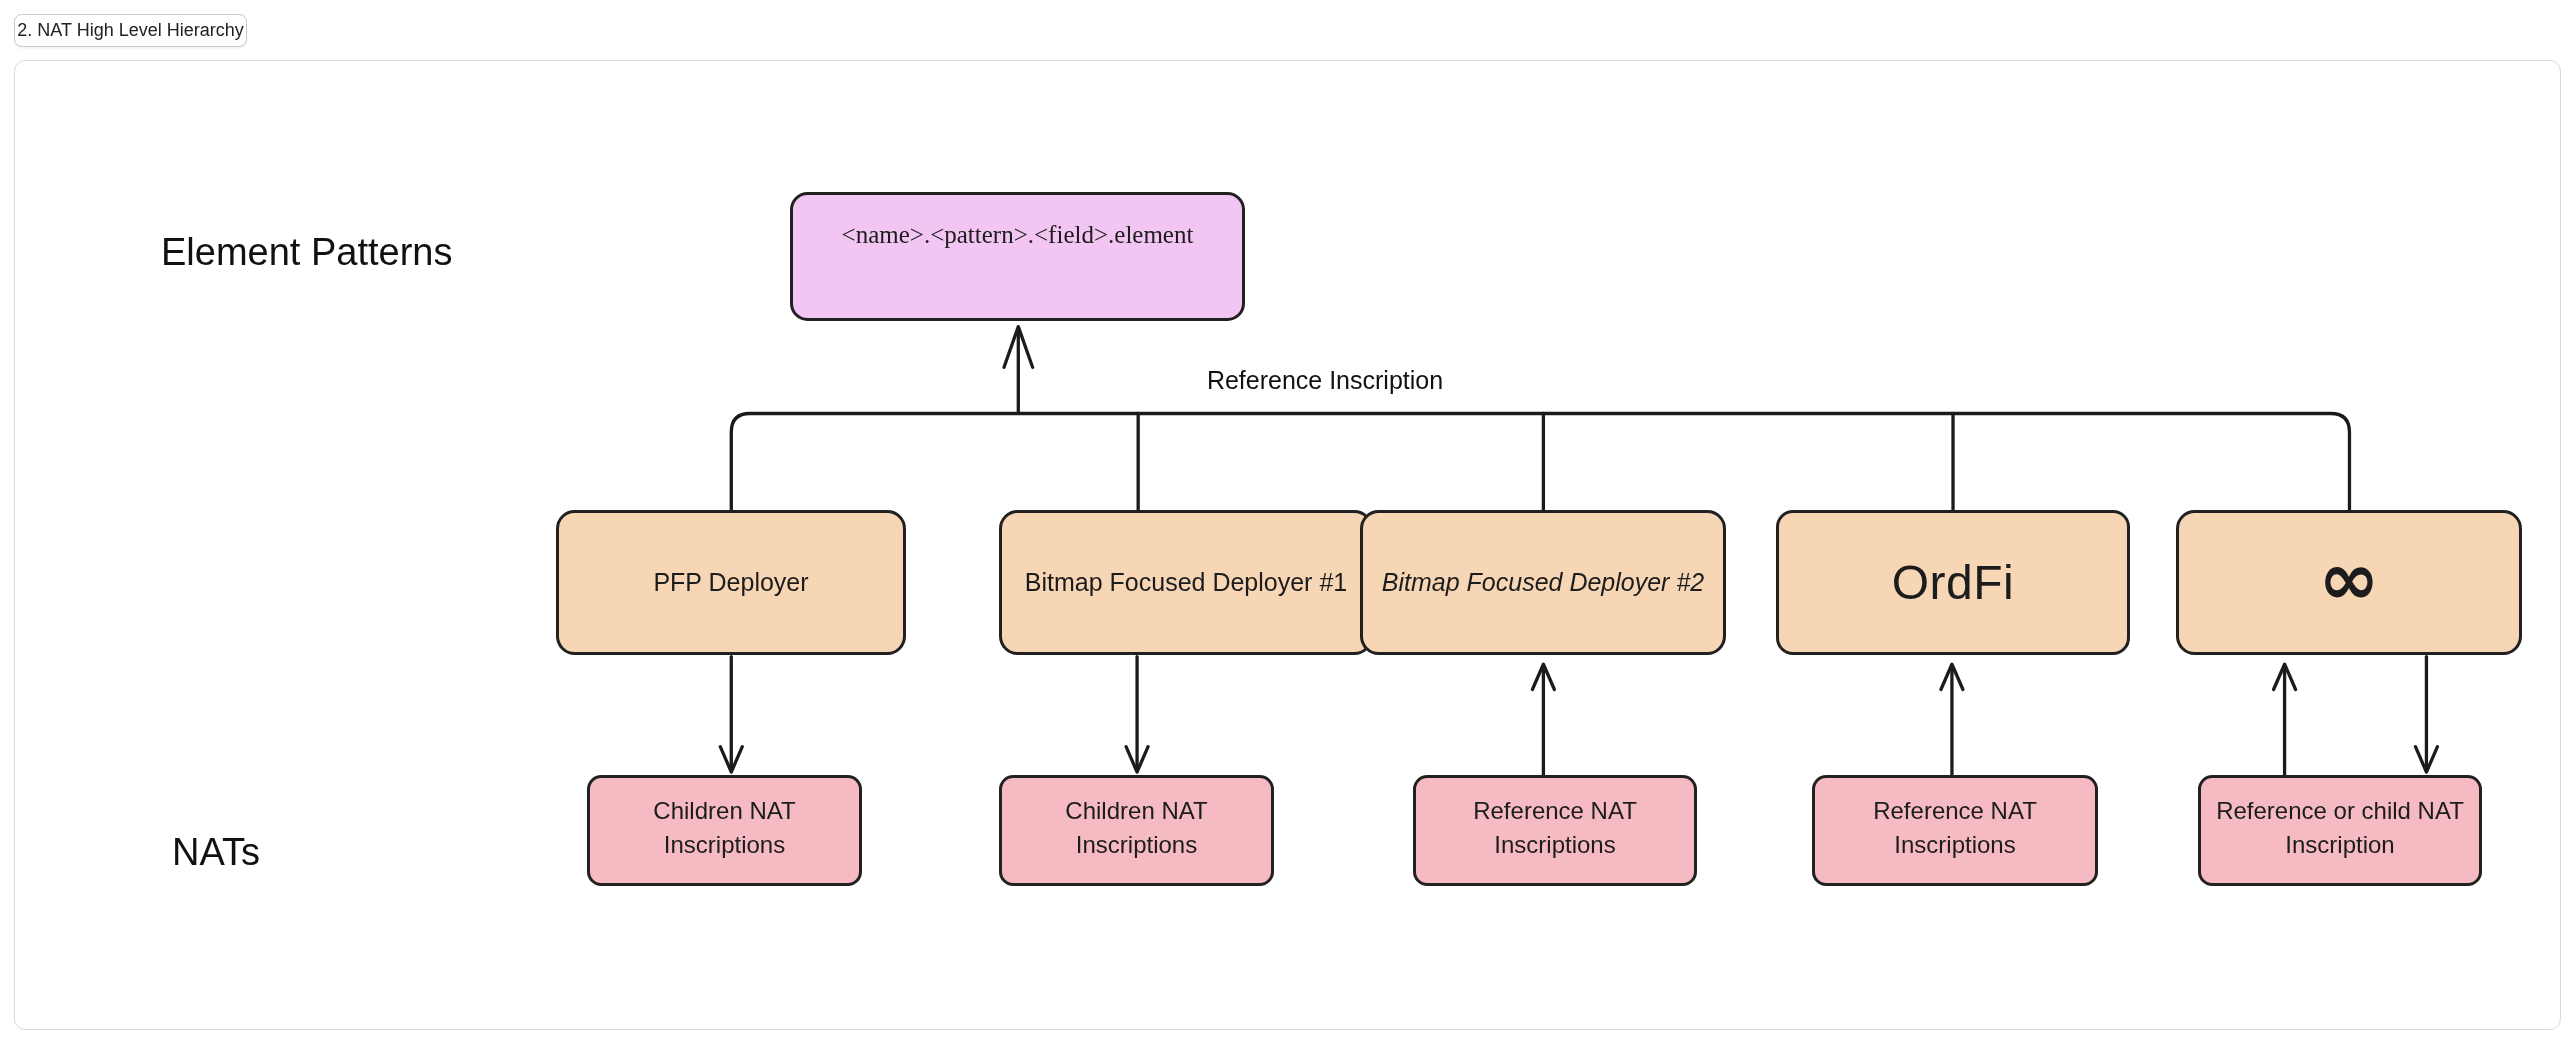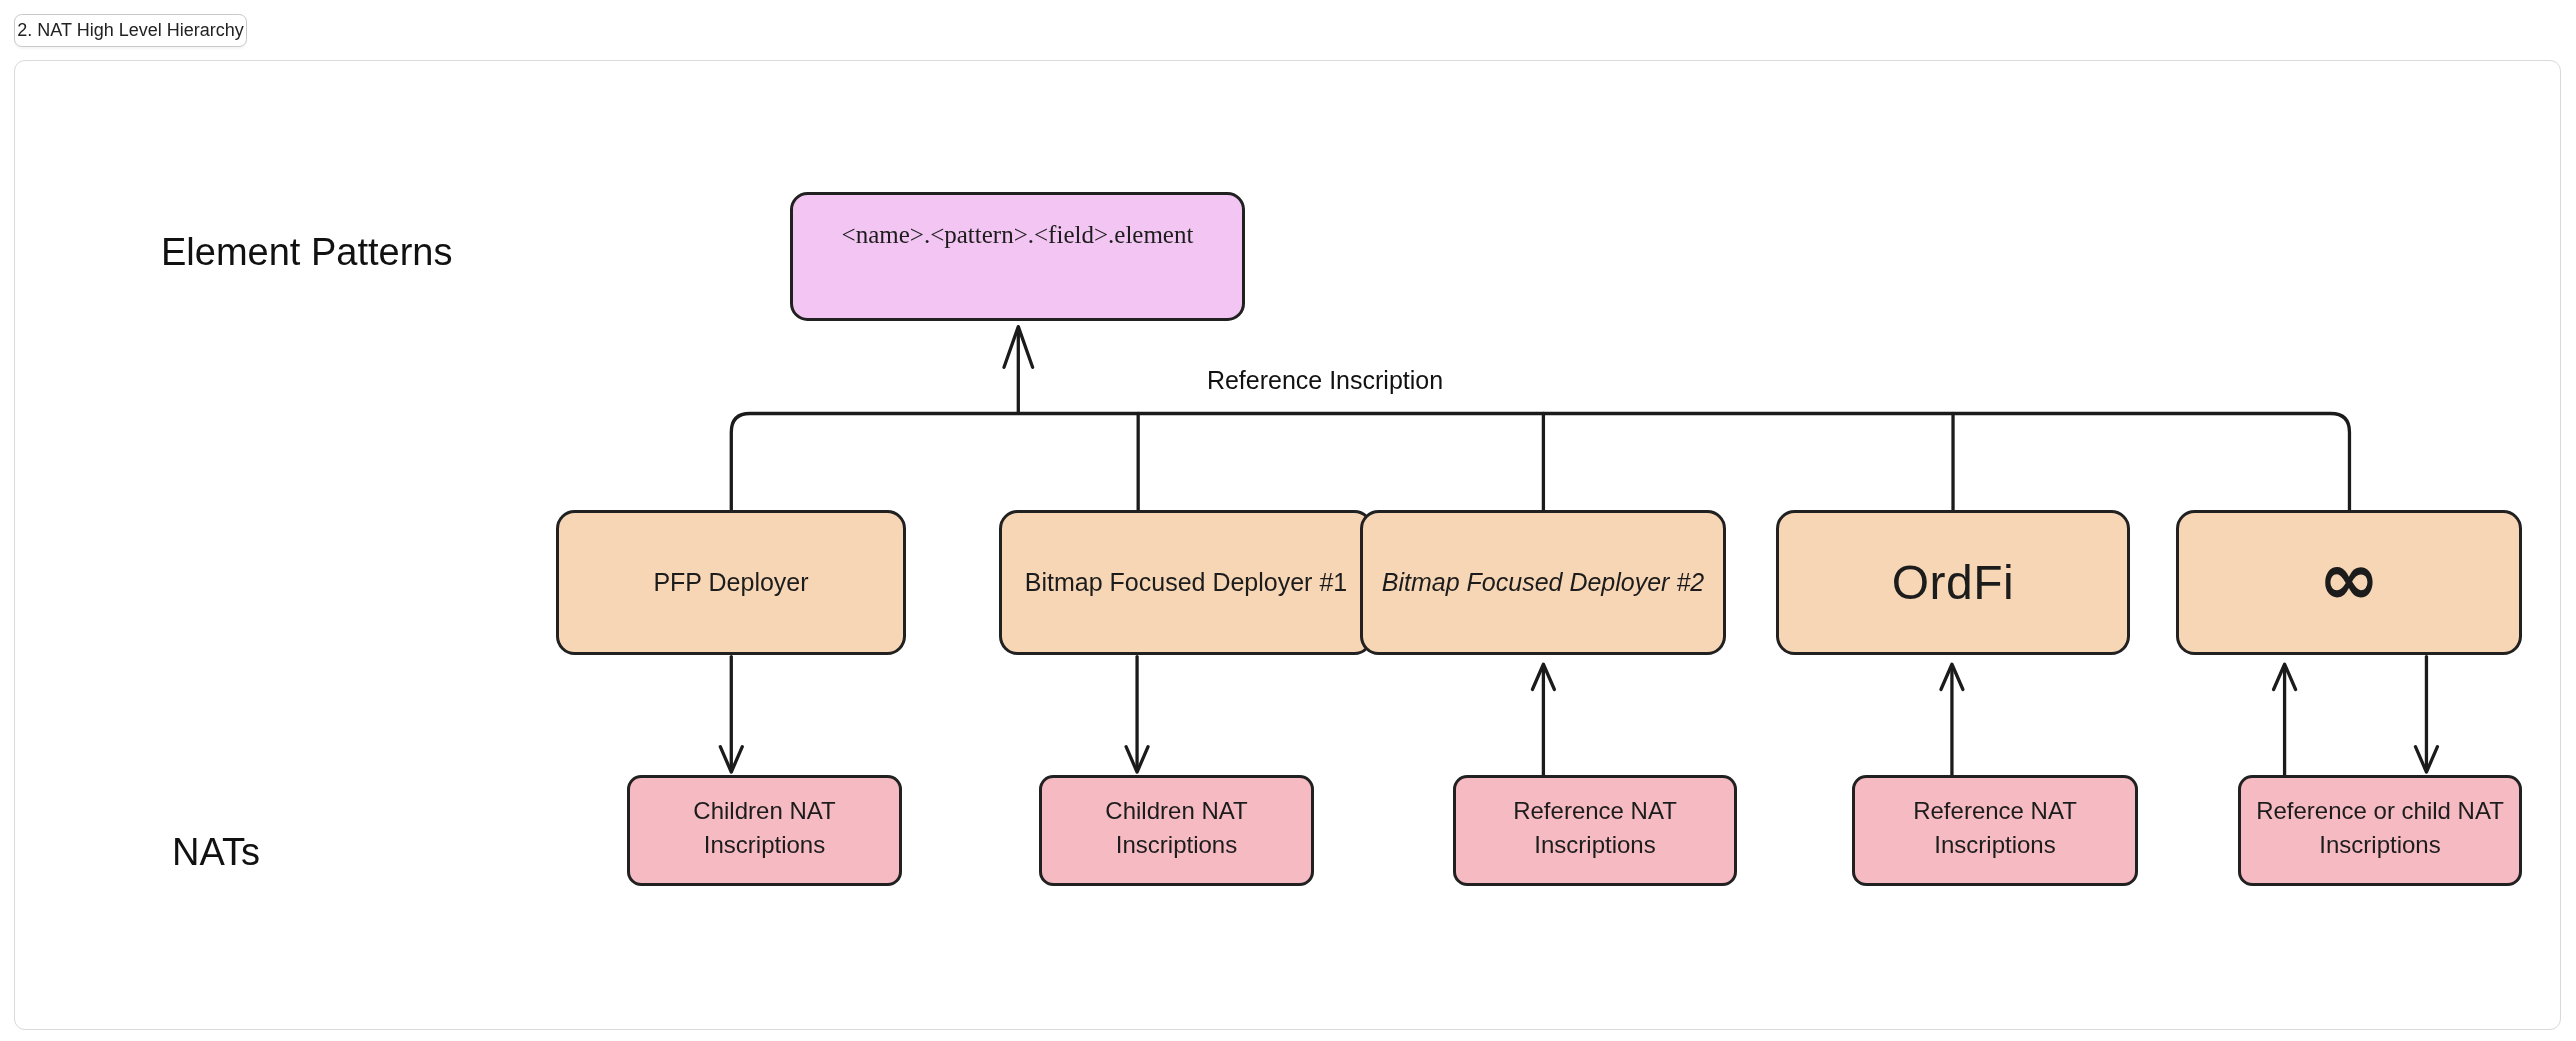--- a/index.html
+++ b/index.html
@@ -45,27 +45,27 @@
     background:var(--purple);align-items:flex-start;padding-top:26px;font-size:25px;font-family:Liberation Serif, serif;}
 
   .ref-label{position:absolute;left:1160px;top:366px;width:330px;text-align:center;
     font-size:25px;color:var(--text);}
 
   .deployer{top:510px;height:145px;border-radius:18.7px;background:var(--peach);font-size:25px;
     padding:0 13px;}
   .deployer.d1{left:556px;width:350px;}
   .deployer.d2{left:951px;width:374px;margin-left:48px;}
   .deployer.d3{left:1360px;width:366px;font-style:italic;}
-  .deployer.d4{left:1776px;width:354px;font-size:48px;font-weight:500;letter-spacing:0.5px;}
+  .deployer.d4{left:1776px;width:354px;font-size:48px;font-weight:500;letter-spacing:0.5px;border-radius:17px;}
   .deployer.d5{left:2176px;width:346px;}
   .infinity-glyph{font-family:"DejaVu Sans",sans-serif;font-size:73px;font-weight:700;
     line-height:1;transform:translateY(-4.4px);}
 
   .natbox{top:775px;height:111px;border-radius:14.3px;background:var(--pink);font-size:24px;
-    line-height:34px;padding:0 10px 5.5px 10px;margin-left:40px;}
+    line-height:34px;padding:0 10px 5.5px 10px;}
   .natbox.n1{left:587px;width:275px;}
   .natbox.n2{left:999px;width:275px;}
   .natbox.n3{left:1413px;width:284px;}
   .natbox.n4{left:1812px;width:286px;}
   .natbox.n5{left:2198px;width:284px;}
 </style>
 </head>
 <body>
 
 <div class="stage">
@@ -133,17 +133,17 @@
   <div class="node natbox n2">
     <span>Children NAT Inscriptions</span>
   </div>
   <div class="node natbox n3">
     <span>Reference NAT Inscriptions</span>
   </div>
   <div class="node natbox n4">
     <span>Reference NAT Inscriptions</span>
   </div>
   <div class="node natbox n5">
-    <span>Reference or child NAT Inscriptions</span>
+    <span>Reference or child NAT Inscription</span>
   </div>
 
 </div>
 
 
 </body></html>

